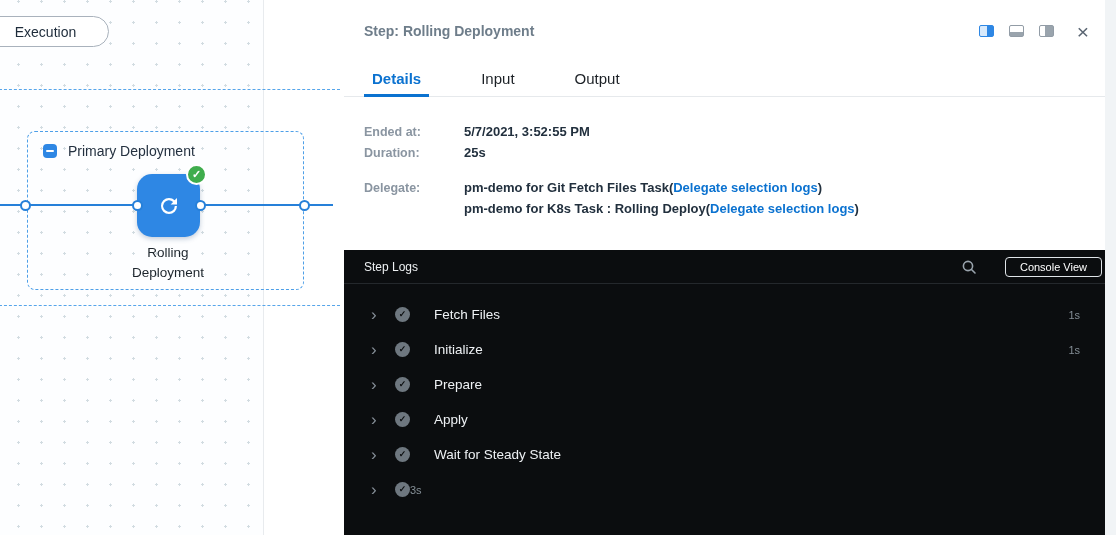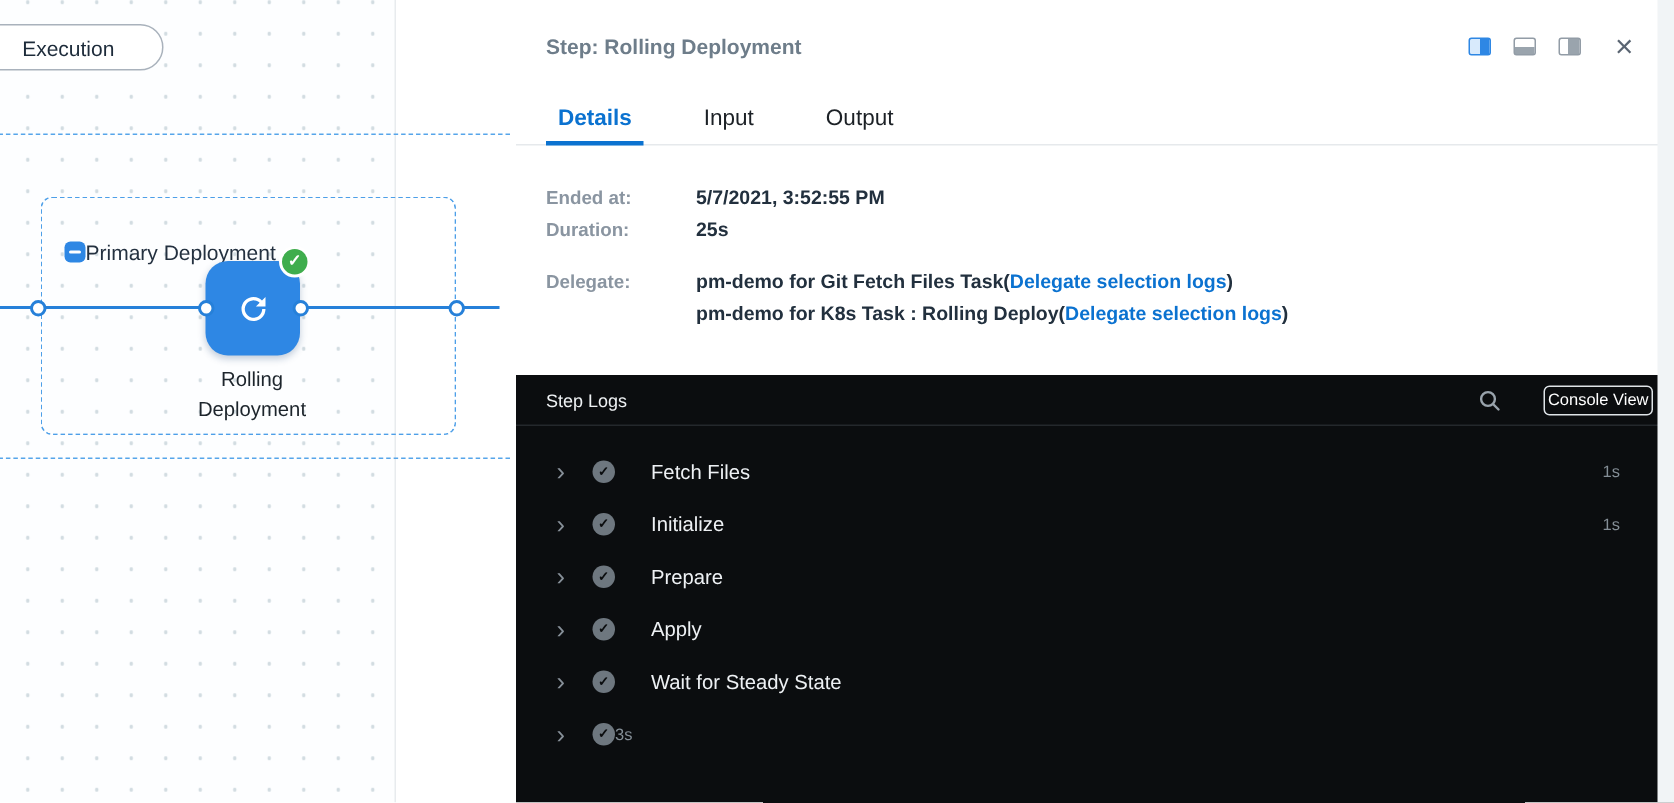--- a/index.html
+++ b/index.html
@@ -13,21 +13,21 @@
     background-size:23px 21px; background-position:7px 12px;
     border-right:1px solid #e8ebee;text-decoration:underline; }
   .stage-boundary { position:absolute; left:-6px; top:89px; width:346px; height:217px;
     border-top:1.5px dashed #56a5ea; border-bottom:1.5px dashed #56a5ea; }
   .execution-pill { position:absolute; left:-18px; top:16px; width:127px; height:31px;
     background:#fff; border:1px solid #a9b2bc; border-radius:16px;
     display:flex; align-items:center; justify-content:center;
     font-size:14px; color:#1d2b3a; cursor:pointer; z-index:3; }
   .group-box { position:absolute; left:27px; top:131px; width:277px; height:159px;
     border:1px dashed #4d9fe8; border-radius:8px; z-index:1; }
-  .group-header { position:absolute; left:15px; top:28px; display:flex; align-items:center; }
+  .group-header { position:absolute; left:15px; top:11px; display:flex; align-items:center; gap:11px; }
   .collapse-icon { width:14px; height:14px; background:#2e87e4; border-radius:4px;
     display:flex; align-items:center; justify-content:center; cursor:pointer; }
   .collapse-icon .bar { width:8px; height:2px; background:#fff; border-radius:1px; }
   .group-label { font-size:14px; color:#243140; }
   .exec-line { position:absolute; left:0; top:204px; width:333px; height:2px; background:#2680d9; z-index:1; }
   .node { position:absolute; left:137px; top:174px; width:63px; height:63px;
     background:#2e87e4; border-radius:15px; display:flex; align-items:center; justify-content:center;
     box-shadow:0 2px 5px rgba(20,60,110,.25); cursor:pointer; z-index:2; }
   .status-badge { position:absolute; left:186px; top:164px; width:21px; height:21px;
     background:#3fad4d; border:2px solid #fff; border-radius:50%;
@@ -47,41 +47,41 @@
     display:flex; align-items:center; }
   .panel-title { margin-left:20px; font-size:14px; font-weight:600; color:#6e7d8a; }
   .header-icons { position:absolute; right:27px; top:0; height:62px; display:flex; align-items:center; gap:15px; }
   .layout-icon { width:15px; height:12px; border-radius:2px; cursor:pointer; }
   .icon-split-left { border:1px solid #2e87e4; background:linear-gradient(to right, #d8eafc 50%, #2e87e4 50%); }
   .icon-split-bottom { border:1px solid #929ca6; background:linear-gradient(to bottom, #ffffff 55%, #9aa4ad 55%); }
   .icon-split-right { border:1px solid #929ca6; background:linear-gradient(to right, #ffffff 42%, #9aa4ad 42%); }
   .close-btn { font-size:21px; color:#5a6572; line-height:1; margin-left:8px; cursor:pointer; }
 
   .tabs { position:absolute; left:0; top:62px; width:100%; height:35px;
-    display:flex; gap:32px; padding-left:20px; border-bottom:1px solid #e6e9ec; }
+    display:flex; gap:44px; padding-left:20px; border-bottom:1px solid #e6e9ec; }
   .tab { height:35px; display:flex; align-items:center; padding:0 8px;
     font-size:15px; color:#1c2126; border-bottom:3px solid transparent; cursor:pointer; }
   .tab.active { color:#0b72d0; font-weight:600; border-bottom-color:#0b72d0; }
 
   .details { position:absolute; left:20px; top:96px; padding-top:28px; }
   .detail-row { display:flex; margin-bottom:5px; line-height:16px; }
   .detail-label { width:100px; font-size:12.5px; font-weight:700; color:#8a95a1; }
   .detail-value { font-size:13px; font-weight:700; color:#22303e; }
   .delegate-row { margin-top:19px; }
   .delegate-line { margin-bottom:5px; line-height:16px; }
   .link { color:#0b72d0; cursor:pointer; }
 
   .logs { position:absolute; left:0; top:250px; width:772px; height:285px; background:#0b0d0f; }
   .logs-header { height:34px; display:flex; align-items:center;
     padding:0 14px 0 20px; border-bottom:1px solid #24282c;gap:12px; }
   .logs-title { font-size:12px; color:#eef1f3; }
   .logs-spacer { flex:1; }
   .search-icon { margin-right:16px; cursor:pointer; display:flex; align-items:center; }
   .console-btn { border:1px solid #dfe4e8; border-radius:4px; background:transparent;
-    color:#fff; font-size:11px; padding:3px 2px; cursor:pointer; font-family:"Liberation Sans",sans-serif; }
+    color:#fff; font-size:11px; padding:3px 14px; cursor:pointer; font-family:"Liberation Sans",sans-serif; }
   .log-rows { padding-top:13px; }
   .log-row { height:35px; display:flex; align-items:center; padding:0 36px 0 27px; cursor:pointer; }
   .chevron { color:#879099; font-size:17px; width:14px; line-height:1; }
   .log-check { width:15px; height:15px; border-radius:50%; background:#6e777f;
     color:#0b0d0f; font-size:9px; font-weight:bold; line-height:1;
     display:flex; align-items:center; justify-content:center; margin-left:10px; }
   .log-label { margin-left:24px; font-size:13.5px; color:#eef1f4; flex:1; }
   .log-duration { font-size:11px; color:#848e96; }
 </style>
 </head>

